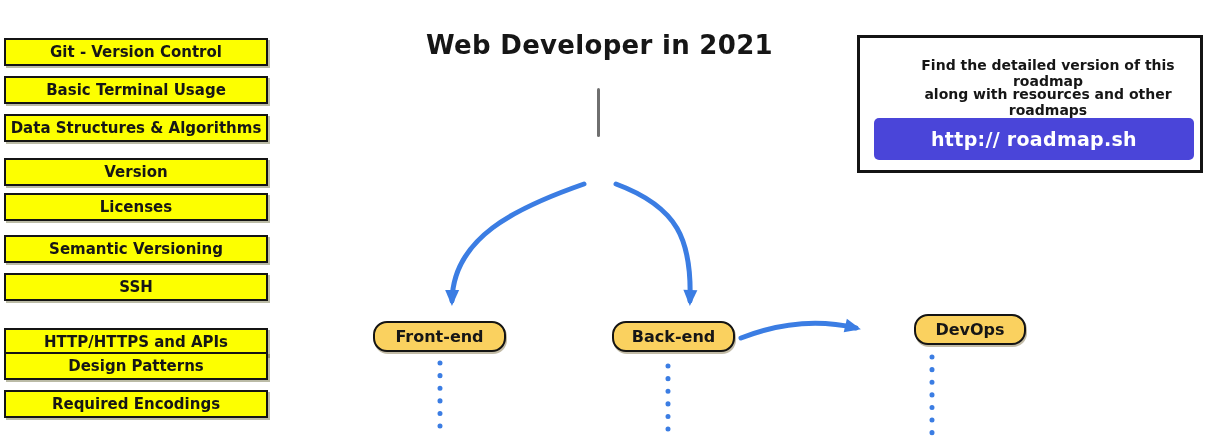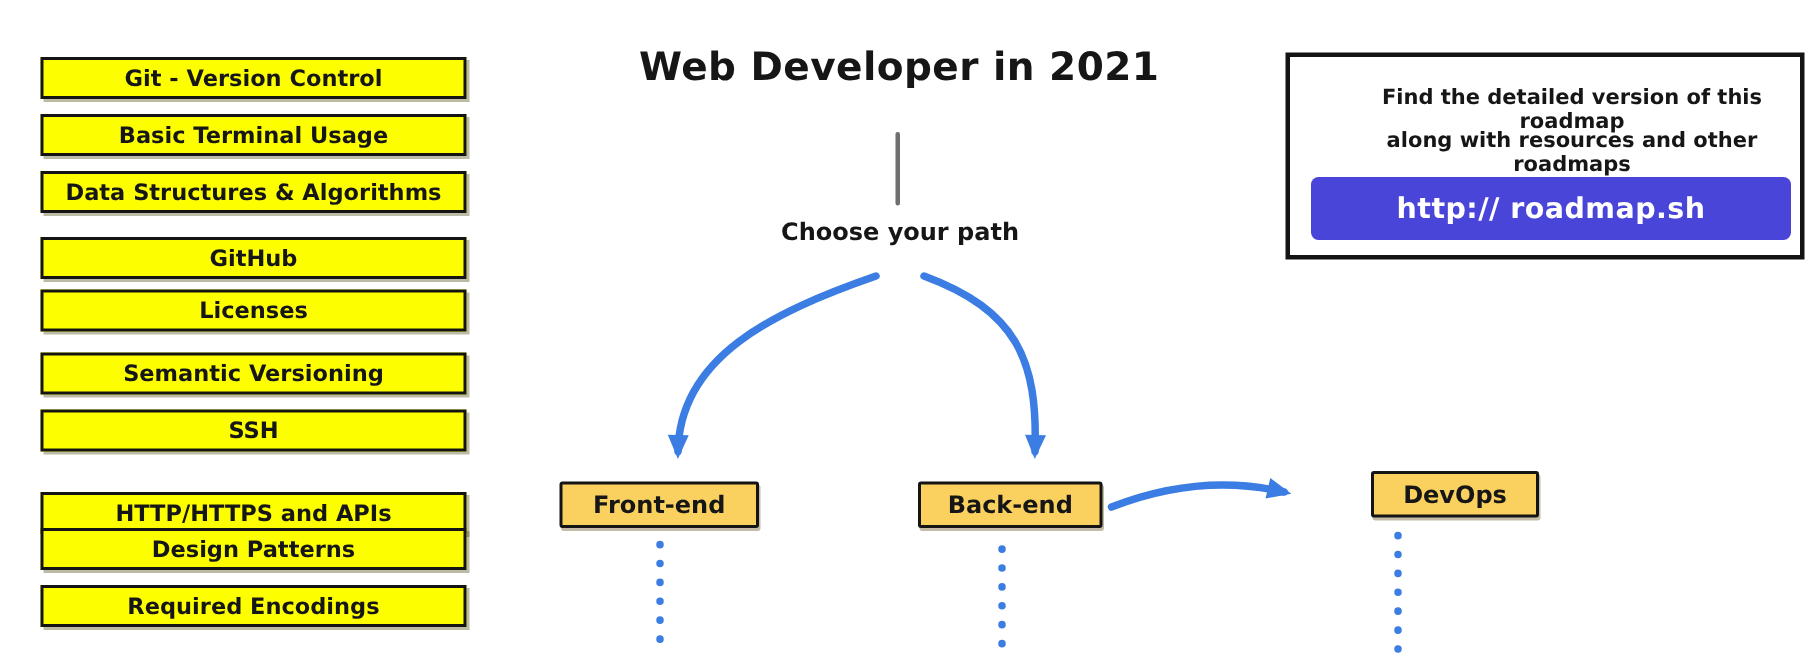--- a/index.html
+++ b/index.html
@@ -30,31 +30,30 @@
   
   .req-heading {
     position: absolute;
     left: 5px; top: 5px;
     font-size: 15px;
     letter-spacing: 0.2px;
   }
   .req-box {
     position: absolute;
     left: 4px;
-    width: 284px;
+    width: 264px;
     height: 28px;
     background: var(--required-bg);
     border: 2px solid var(--border-dark);
     box-shadow: 2px 2px 0 rgba(60,60,0,0.35);
     display: flex;
     align-items: center;
     justify-content: center;
     font-size: 15px;
     cursor: pointer;
-    margin-left: 23px;
   }
 
   
   .page-title {
     position: absolute;
     left: 417px; top: 30px;
     width: 365px;
     text-align: center;
     font-size: 26px;
     letter-spacing: 0.3px;
@@ -72,21 +71,21 @@
     width: 220px;
     text-align: center;
     font-size: 16px;
   }
   .path-box {
     position: absolute;
     height: 31px;
     background: var(--path-bg);
     border: 2px solid var(--border-dark);
     box-shadow: 1px 2px 0 rgba(80,60,0,0.35);
-    border-radius: 2px;
+    border-radius: 14px;
     display: flex;
     align-items: center;
     justify-content: center;
     font-size: 16px;
     cursor: pointer;
   }
   .path-frontend { left: 373px; top: 321px; width: 133px; }
   .path-backend  { left: 612px; top: 321px; width: 123px; text-align: right; }
   .path-devops   { left: 878px; top: 314px; width: 112px; margin-left: 36px; }
 
@@ -147,31 +146,30 @@
   }
 </style>
 </head>
 <body>
 
 <div class="canvas">
 
   <div class="req-box" style="top:38px">Git - Version Control</div>
   <div class="req-box" style="top:76px">Basic Terminal Usage</div>
   <div class="req-box" style="top:114px">Data Structures &amp; Algorithms</div>
-  <div class="req-box" style="top:158px">GitHub</div>
+  <div class="req-box" style="top:158px">Version</div>
   <div class="req-box" style="top:193px">Licenses</div>
   <div class="req-box" style="top:273px">SSH</div>
   <div class="req-box" style="top:235px">Semantic Versioning</div>
   <div class="req-box" style="top:328px">HTTP/HTTPS and APIs</div>
   <div class="req-box" style="top:352px">Design Patterns</div>
   <div class="req-box" style="top:390px">Required Encodings</div>
 
   <div class="page-title">Web Developer in 2021</div>
   <div class="connector-line"></div>
-  <div class="choose-label">Choose your path</div>
 
   <svg class="arrows-svg" viewBox="0 0 1207 436" xmlns="http://www.w3.org/2000/svg">
     <defs>
       <marker id="ah" markerUnits="userSpaceOnUse" markerWidth="20" markerHeight="20" refX="13" refY="9" orient="auto">
         <path class="arrowhead" d="M2,2 L18,9 L2,16 Z"></path>
       </marker>
     </defs>
     <path class="arrow" d="M 584 184 C 515 208, 453 238, 452 301" marker-end="url(#ah)"></path>
     <path class="arrow" d="M 616 184 C 678 207, 692 240, 690 301" marker-end="url(#ah)"></path>
     <path class="arrow" d="M 741 338 Q 800 315, 856 328" marker-end="url(#ah)"></path>

